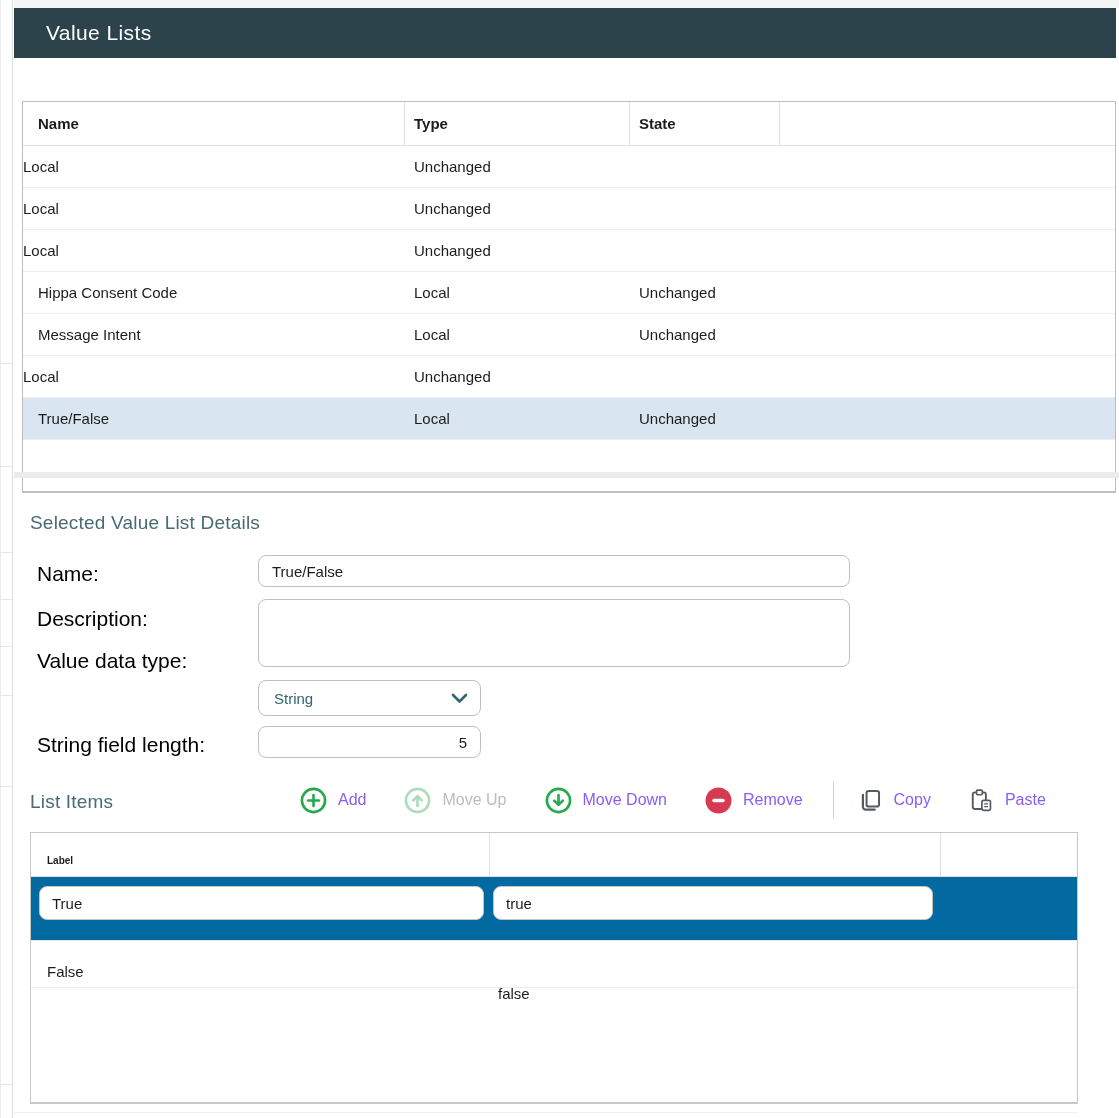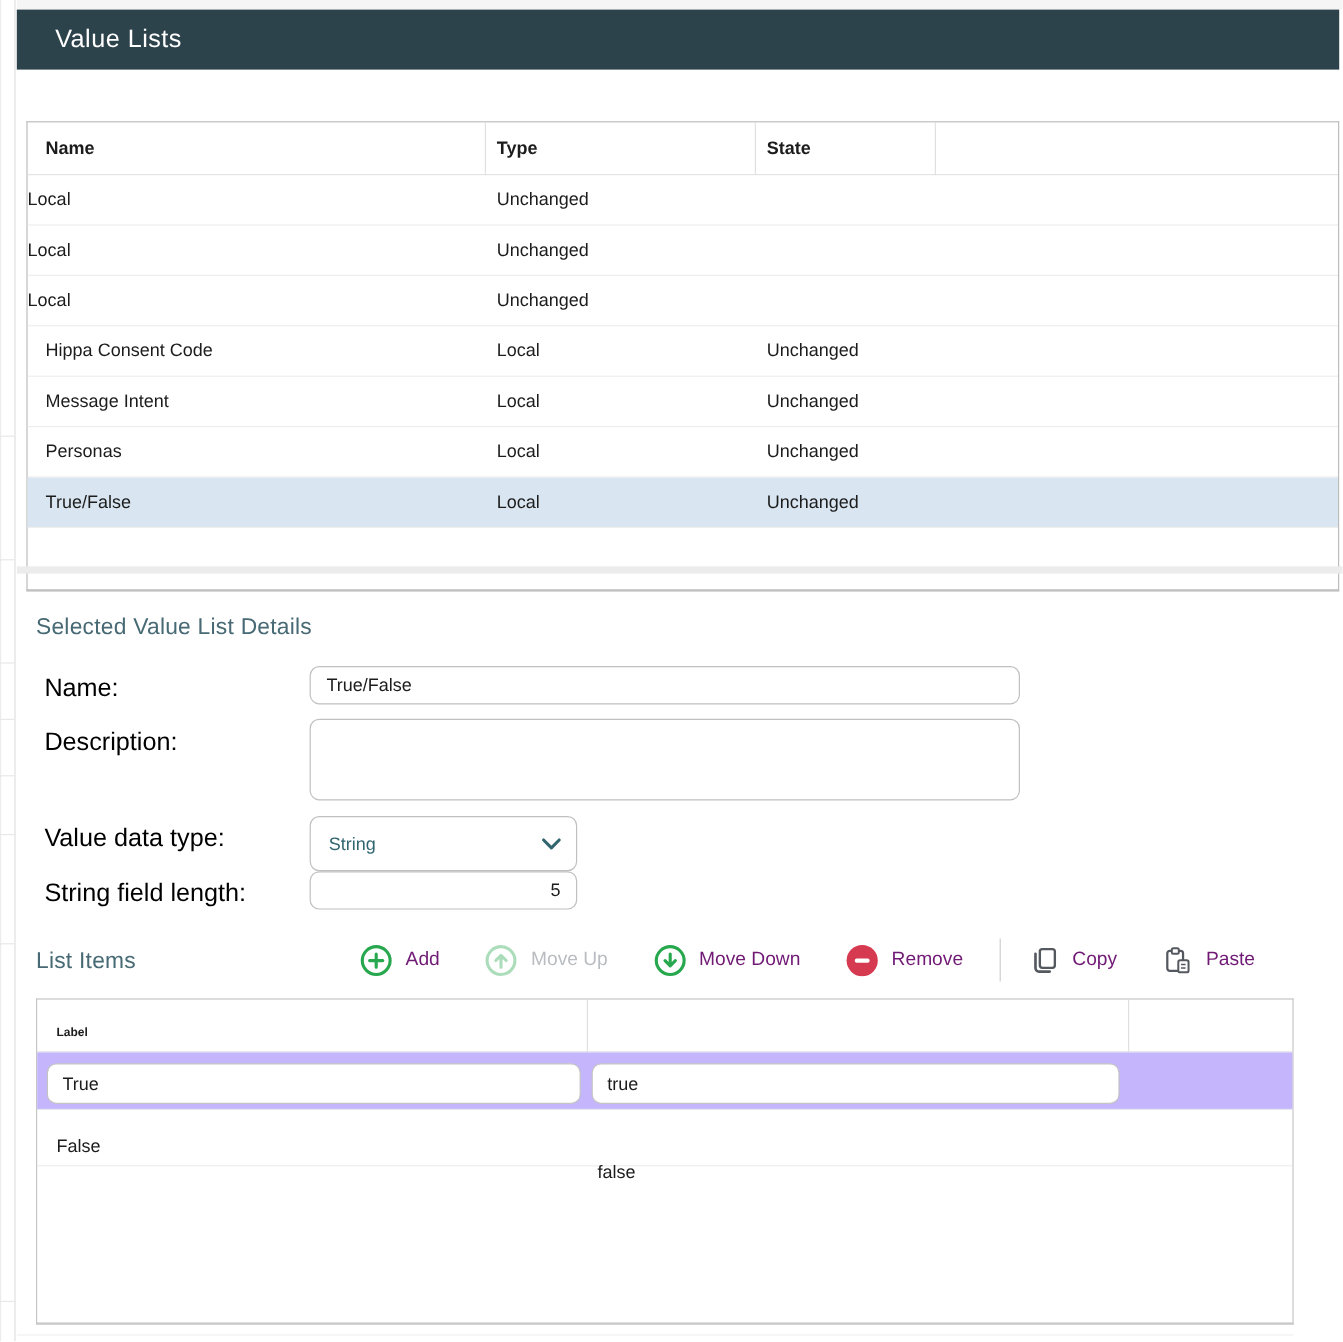--- a/index.html
+++ b/index.html
@@ -32,45 +32,45 @@
 
   
   .section-heading { position:absolute; left:30px; font-size:19px; color:#486a75; font-weight:400; letter-spacing:.2px; }
 
   
   .form-label { position:absolute; left:37px; font-size:21px; color:#000000; }
   .txt-input { position:absolute; background:#fff; border:1.5px solid #c0c0c0; border-radius:8px;
                font-family:inherit; font-size:15px; color:#1c1c1c; outline:none; }
   .name-input { left:258px; top:555px; width:592px; height:32px; padding:0 12px 0 13px; }
   .desc-area  { left:258px; top:599px; width:592px; height:68px; padding:6px 12px; resize:none; }
-  .select-box { position:absolute; left:258px; top:680px; width:223px; height:46px; background:#fff;
+  .select-box { position:absolute; left:258px; top:680px; width:223px; height:36px; background:#fff;
                 border:1.5px solid #c0c0c0; border-radius:8px; display:flex; align-items:center; cursor:pointer; }
   .select-box .sel-text { color:#31656f; font-size:15px; padding-left:15px; flex:1; }
   .select-box .chev { margin-right:12px; display:flex; }
   .len-input { left:258px; top:726px; width:223px; height:32px; text-align:right; padding:0 13px; }
 
   
   .toolbar { position:absolute; left:300px; top:780px; height:40px; display:flex; align-items:center; }
   .tb-btn { display:flex; align-items:center; gap:11px; background:none; border:none; cursor:pointer;
-            font-family:inherit; font-size:16px; color:#701a75; padding:0; margin-right:38px; }
+            font-family:inherit; font-size:16px; color:#8b5cf6; padding:0; margin-right:38px; }
   .tb-btn .ic { display:flex; align-items:center; }
   .tb-btn.disabled { color:#b9bdc1; cursor:default; }
   .tb-btn.disabled .ic { opacity:.38; }
   .tb-divider { width:1px; height:36px; background:#cfcfcf; margin:0 24px 0 -8px; }
 
   
   .table2 { position:absolute; left:30px; top:832px; width:1048px; height:272px; background:#fff;
             border:1px solid #c6c6c6; border-bottom-width:2px; border-bottom-color:#c9c9c9; }
   .t2-grid { display:grid; grid-template-columns:458px 451px 1fr; align-items:center; }
   .t2-head { height:44px; font-weight:700; font-size:10px; position:relative; border-bottom:1px solid #e3e3e3; }
   .t2-head .sep { position:absolute; top:0; width:1px; height:44px; background:#e0e0e0; }
   .cell-pad2a { padding-left:16px; }
   .cell-pad2b { padding-left:9px;margin-top:44px; }
   .t2-row { height:47px; font-size:15px; border-bottom:1px solid #ededed; }
-  .t2-row-edit { position:relative; height:48px; background:#c4b5fd; border-bottom:1px solid #e2e8ee; }
+  .t2-row-edit { position:relative; height:64px; background:#0369a1; border-bottom:1px solid #e2e8ee; }
   .t2-row-edit input { position:absolute; top:9px; height:34px; background:#fff; border:1.5px solid #c4c4c4;
                        border-radius:8px; font-family:inherit; font-size:15px; color:#1c1c1c; outline:none; padding:0 12px; }
   .t2-row-edit .in-label { left:8px;  width:445px; }
   .t2-row-edit .in-value { left:462px; width:440px; }
 
   .bottom-faint { position:absolute; left:14px; top:1112px; width:1064px; height:1px; background:#f0f0f0; }
 </style>
 </head>
 <body>
 
@@ -119,21 +119,20 @@
     <span class="cell-pad1">Hippa Consent Code</span>
     <span>Local</span>
     <span>Unchanged</span>
   </div>
         <div class="t1-grid t1-row">
     <span class="cell-pad1">Message Intent</span>
     <span>Local</span>
     <span>Unchanged</span>
   </div>
         <div class="t1-grid t1-row">
-    <span class="cell-pad1">Personas</span>
     <span>Local</span>
     <span>Unchanged</span>
   </div>
         <div class="t1-grid t1-row selected">
     <span class="cell-pad1">True/False</span>
     <span>Local</span>
     <span>Unchanged</span>
   </div>
       </div>
   </div>
@@ -141,21 +140,21 @@
   <div class="divider-band"></div>
 
   <div class="section-heading" style="top:512px">Selected Value List Details</div>
 
   <label class="form-label" style="top:562px">Name:</label>
   <input class="txt-input name-input" type="text" value="True/False" style="">
 
   <label class="form-label" style="top:607px">Description:</label>
   <textarea class="txt-input desc-area" style=""></textarea>
 
-  <label class="form-label" style="top:687px">Value data type:</label>
+  <label class="form-label" style="top:649px">Value data type:</label>
   <div class="select-box">
     <span class="sel-text">String</span>
     <span class="chev">
       <svg width="17" height="11" viewBox="0 0 17 11">
           <path d="M2 2l6.5 6.5L15 2" fill="none" stroke="#31656f" stroke-width="2.6" stroke-linecap="round" stroke-linejoin="round"></path>
         </svg>
     </span>
   </div>
 
   <label class="form-label" style="top:733px">String field length:</label>

